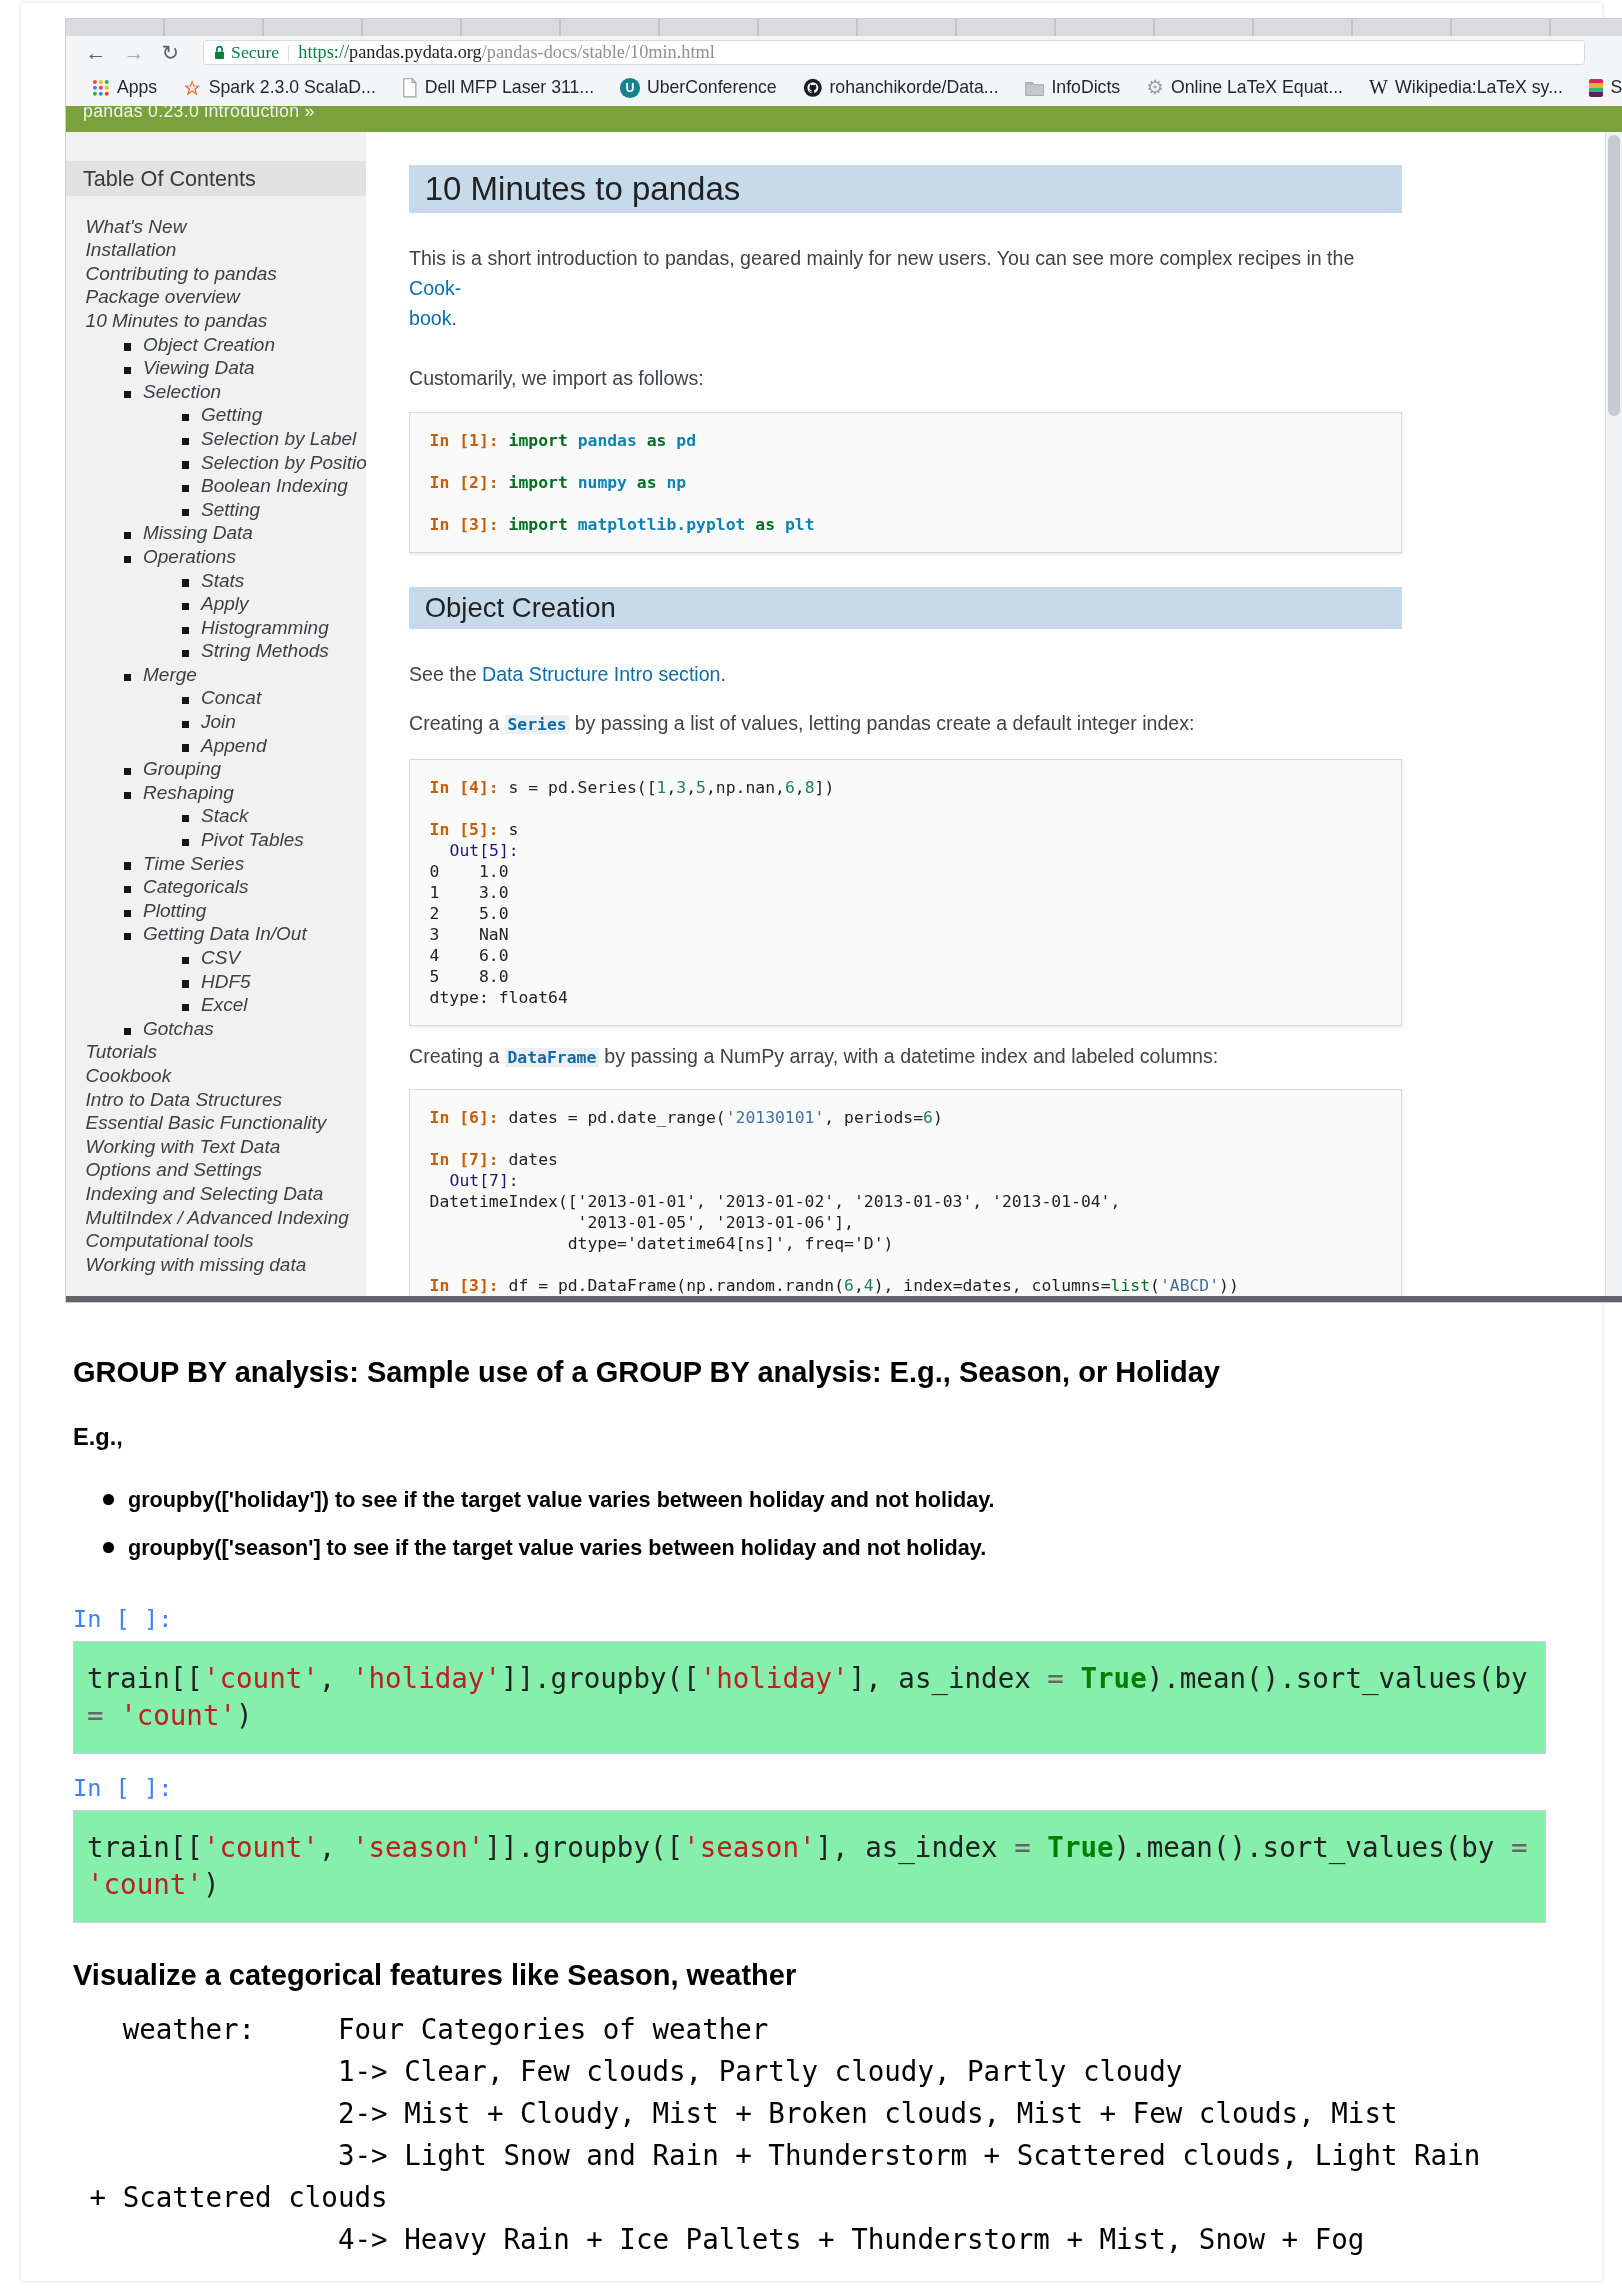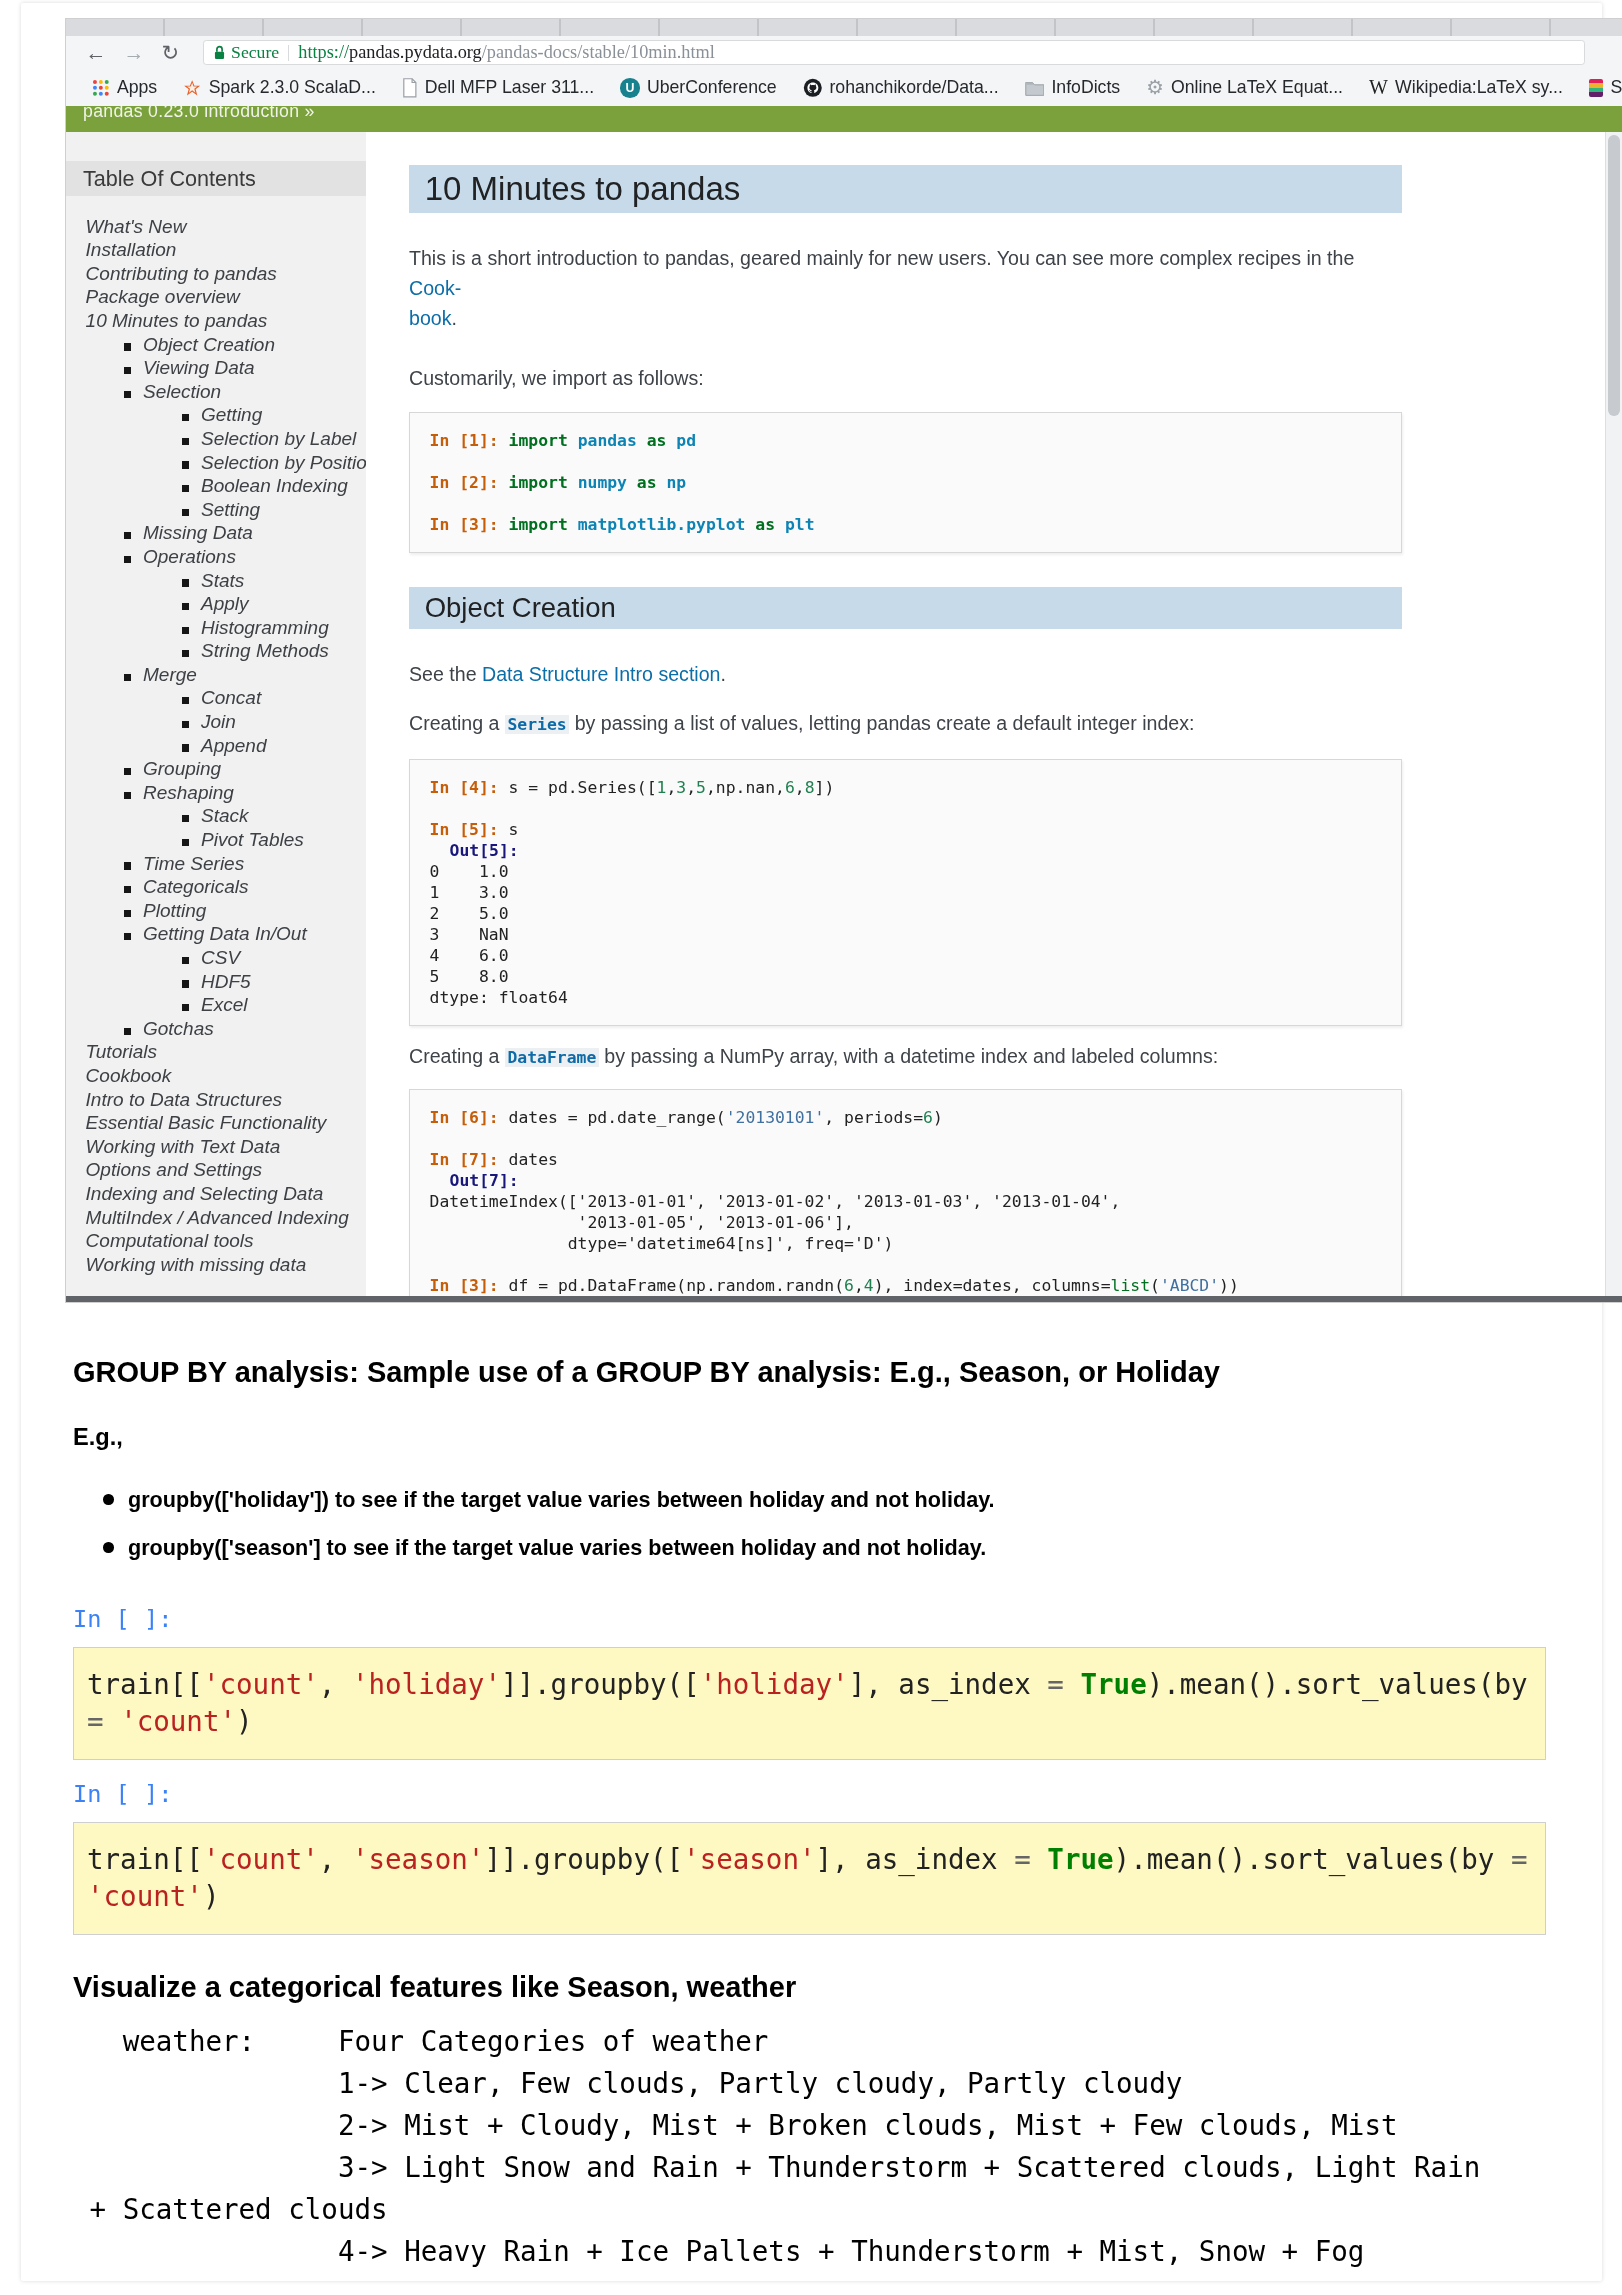--- a/index.html
+++ b/index.html
@@ -49,21 +49,21 @@
   .codebox .cl { height:21px; line-height:21px; white-space:pre; }
   .codebox.mt-sm { margin-top:18.3px; }
   .codebox.mt-df { margin-top:15.7px; }
   .gutter { flex:1; background:#fff; }
   .vscroll { position:absolute; right:0; top:113px; bottom:5.9px; width:17px; background:#f1f2f3; border-left:0.7px solid #dcdee0; }
   .vthumb { position:absolute; left:2px; right:2px; top:2.6px; height:281px; background:#c7cace; border-radius:5.9px; }
   .shot-edge { position:absolute; left:0; right:0; bottom:0; height:5.9px; background:#606468; }
 
   
   .tk-p { color:#c65d09; font-weight:bold; }
-  .tk-o { color:#19177c; font-weight:bold;padding-left:20px; }
+  .tk-o { color:#19177c; font-weight:normal;padding-left:20px; }
   .tk-k { color:#007020; font-weight:bold; }
   .tk-n { color:#0e84b5; font-weight:bold; }
   .tk-m { color:#208050; }
   .tk-s { color:#4070a0; }
   .tk-b { color:#007020; }
   .tk-t { color:#222; }
   
   .tk-sr { color:#ba2121; }
   .tk-kb { color:#008000; font-weight:bold; }
   .tk-op { color:#666; }
@@ -71,21 +71,21 @@
 
   
   .notebook { position:absolute; left:73px; top:1357px; width:1473px; }
   .nb-h { font-size:29px; font-weight:bold; color:#000; line-height:30px; }
   .nb-eg { font-size:23.6px; font-weight:bold; color:#000; margin-top:34px; line-height:33px; }
   .nb-ul { list-style:none; margin-top:31px; }
   .nb-ul li { position:relative; padding-left:55px; font-size:21.6px; font-weight:bold; color:#000; line-height:29px; margin-bottom:19px; }
   .nb-ul li::before { content:""; position:absolute; left:30px; top:9.2px; width:10.5px; height:10.5px; background:#000; border-radius:50%; }
   .nb-prompt { font-family:"DejaVu Sans Mono", monospace; font-size:23.6px; color:#3b82f6; margin-top:42px; height:31px; line-height:31px; }
   .nb-prompt.second { margin-top:19.6px; }
-  .nb-cell { margin-top:12px; background:#fef9c3; border:0.7px solid #cfcfcf; padding:18.3px 13px; font-family:"DejaVu Sans Mono", monospace; font-size:27.5px; color:#000; }
+  .nb-cell { margin-top:6px; background:#86efac; border:0.7px solid #cfcfcf; padding:18.3px 13px; font-family:"DejaVu Sans Mono", monospace; font-size:27.5px; color:#000; }
   .nb-cell .cl { height:37px; line-height:37px; white-space:pre; }
   .nb-h.viz { margin-top:37px; }
   .plainpre { margin-top:18.3px; font-family:"DejaVu Sans Mono", monospace; font-size:27.5px; color:#000; }
   .plainpre .cl { height:42px; line-height:42px; white-space:pre; }
 </style>
 </head>
 <body>
 
 <div class="sheet"></div>
 

